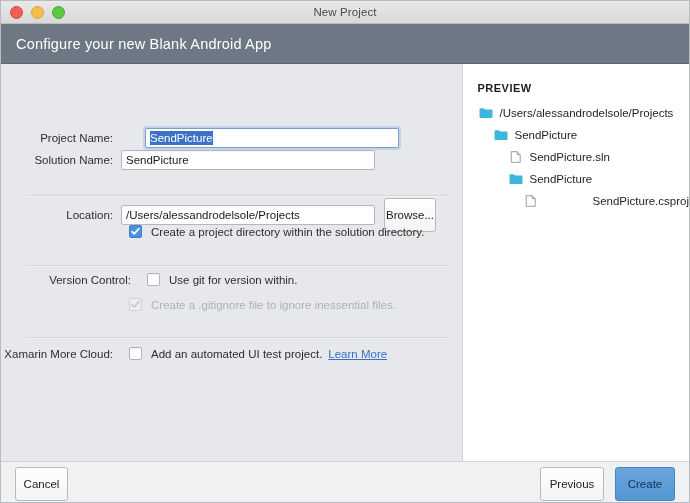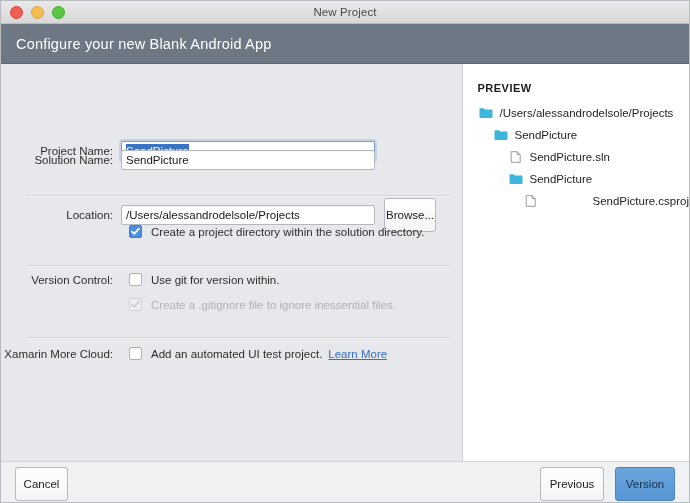--- a/index.html
+++ b/index.html
@@ -269,21 +269,21 @@
   </div>
 
   <div class="banner">
     <span class="banner-title">Configure your new Blank Android App</span>
   </div>
 
   <div class="body">
 
     <div class="left-pane">
 
-      <div class="form-row" style="top:77px;">
+      <div class="form-row" style="top:64px;gap:24px;">
         <div class="lbl">Project Name:</div>
         <div class="textfield focused" style="width:254px;">
           <span class="sel">SendPicture</span>
         </div>
       </div>
 
       <div class="form-row" style="top:86px;">
         <div class="lbl">Solution Name:</div>
         <div class="textfield" style="width:254px;">
           <span>SendPicture</span>
@@ -304,21 +304,21 @@
         <span class="checkbox on">
           <svg width="11" height="11" viewBox="0 0 11 11">
             <path d="M2 5.6 L4.2 7.9 L9 2.6" stroke="#ffffff" stroke-width="1.7" fill="none" stroke-linecap="round" stroke-linejoin="round"></path>
           </svg>
         </span>
         <span class="cb-label">Create a project directory within the solution directory.</span>
       </div>
 
       <div class="sep" style="top:201px;"></div>
 
-      <div class="form-row" style="top:209px;">
+      <div class="form-row" style="top:209px;padding-left:18px;">
         <div class="lbl">Version Control:</div>
         <span class="checkbox off" style="margin-left:8px;"></span>
         <span class="cb-label">Use git for version within.</span>
       </div>
 
       <div class="cbrow" style="top:234px;left:128px;">
         <span class="checkbox disabled">
           <svg width="11" height="11" viewBox="0 0 11 11">
             <path d="M2 5.6 L4.2 7.9 L9 2.6" stroke="#c3c6ca" stroke-width="1.5" fill="none" stroke-linecap="round" stroke-linejoin="round"></path>
           </svg>
@@ -377,17 +377,17 @@
         <span>SendPicture.csproj</span>
       </div>
     </div>
 
   </div>
 
   <div class="footer">
     <div class="btn" style="width:53px;">Cancel</div>
     <div class="footer-right">
       <div class="btn" style="width:64px;">Previous</div>
-      <div class="btn primary" style="width:60px;">Version</div>
+      <div class="btn primary" style="width:60px;">Create</div>
     </div>
   </div>
 
 </div>
 
 </body></html>

